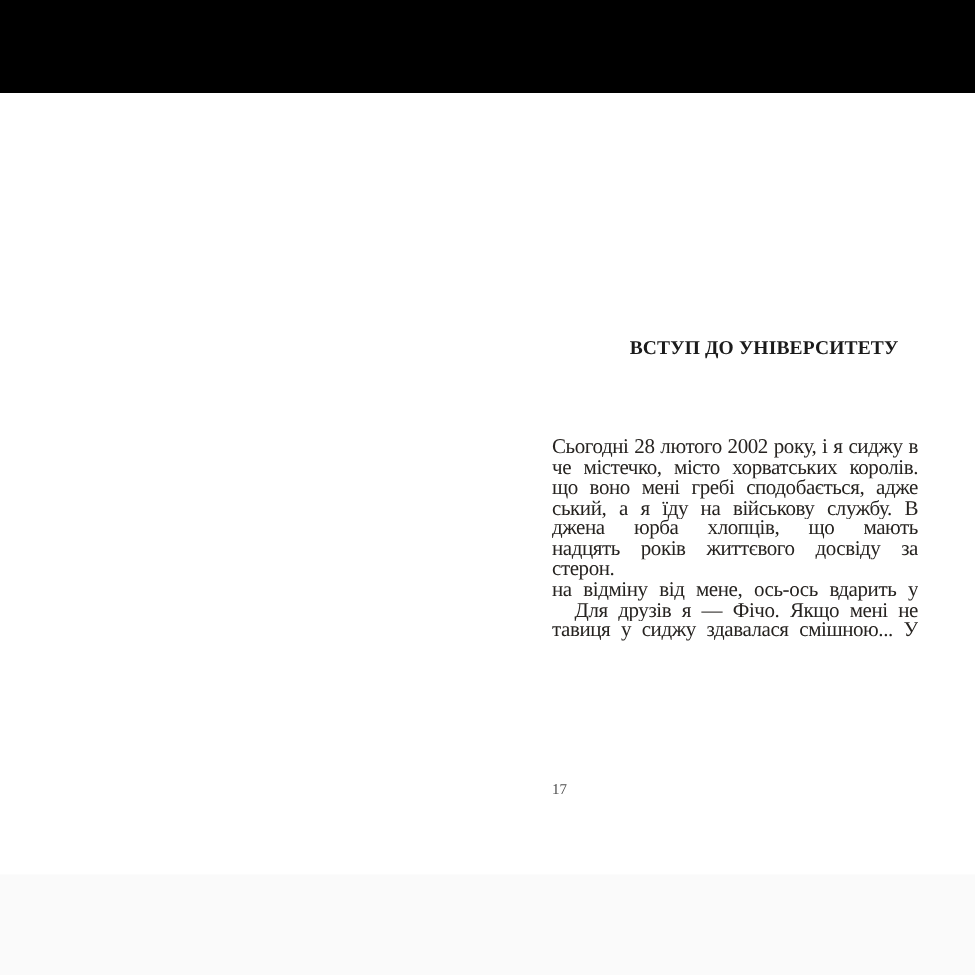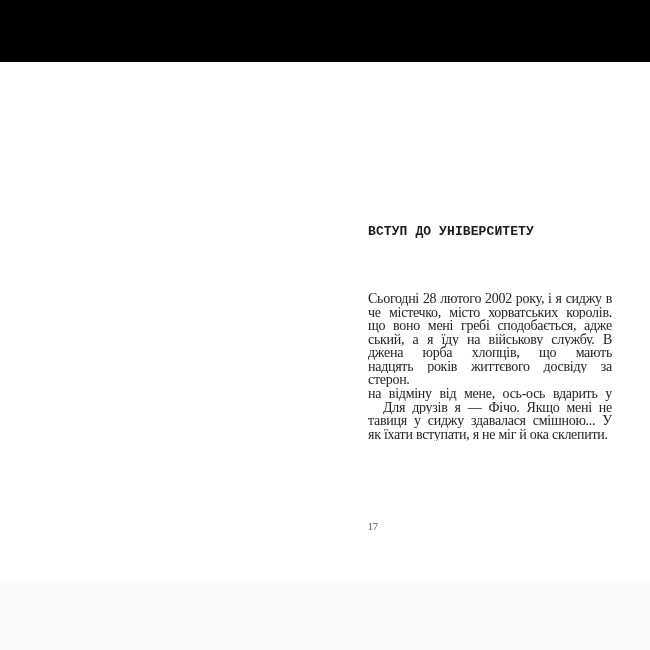--- a/index.html
+++ b/index.html
@@ -28,22 +28,23 @@
     position: absolute; left: 0; top: 62px;
     width: 650px; height: 521px;
     background: #ffffff;
   }
 
   .heading {
     position: absolute; left: 368px; top: 162px; 
     width: 244px;
     box-sizing: border-box;
     padding-right: 13px;
+    text-align: right;
     white-space: nowrap;
-    font-family: Liberation Mono, monospace;
+    font-family: Liberation Serif, serif;
     font-weight: 700;
     font-size: 13px;
     line-height: 16px;
     letter-spacing: 0.1px;
     color: #1b1b1b;
   }
 
   .body-text {
     position: absolute; left: 368px; top: 230px; 
     width: 244px;
@@ -93,20 +94,19 @@
         <div class="line">Сьогодні 28 лютого 2002 року, і я сиджу в автобусі, що</div>
         <div class="line">че містечко, місто хорватських королів. Але не думаю,</div>
         <div class="line">що воно мені гребі сподобається, адже автобус армій-</div>
         <div class="line">ський, а я їду на військову службу. В автобусі — збу-</div>
         <div class="line">джена юрба хлопців, що мають вісімнадцять-дев’ят-</div>
         <div class="line">надцять років життєвого досвіду за плечима, і їм,</div>
         <div class="line last">стерон.</div>
         <div class="line">на відміну від мене, ось-ось вдарить у голову тесто-</div>
         <div class="line indent">Для друзів я — Фічо. Якщо мені не зраджує пам’ять,</div>
         <div class="line">тавиця у сиджу здавалася смішною... У ніч перед тим,</div>
-        <div class="line last">як їхати вступати, я не міг й ока склепити.</div>
       </div>
 
     <div class="pagenum">17</div>
   </div>
 
   <div class="bottom-band"></div>
 </div>
 
 </body></html>

